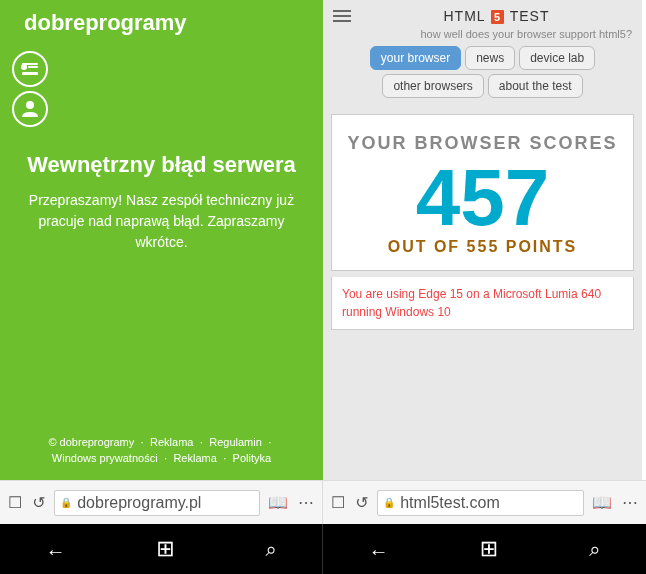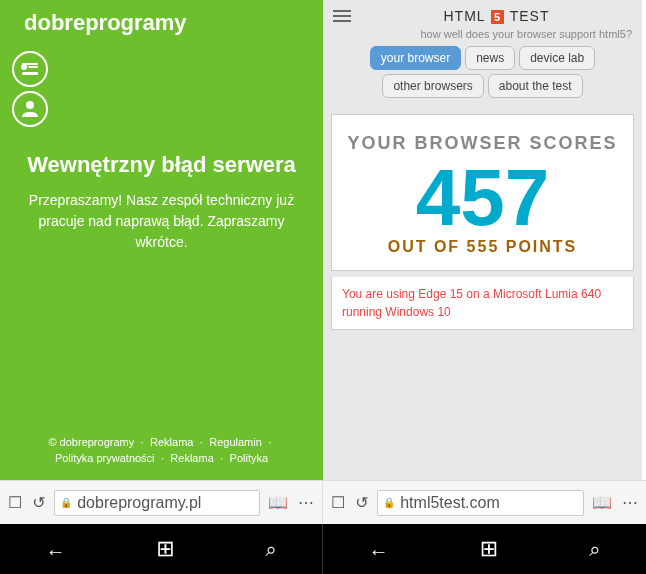--- a/index.html
+++ b/index.html
@@ -352,21 +352,21 @@
     <div class="left-footer">
       <div class="footer-row">
         <span>© dobreprogramy</span>
         <span class="separator">·</span>
         <a>Reklama</a>
         <span class="separator">·</span>
         <a>Regulamin</a>
         <span class="separator">·</span>
       </div>
       <div class="footer-row">
-        <a>Polityka prywatności</a>
+        <a>Windows prywatności</a>
         <span class="separator">·</span>
         <a>Reklama</a>
         <span class="separator">·</span>
         <a>Polityka</a>
       </div>
     </div>
 
   </div>
 
   <div class="right-panel">

